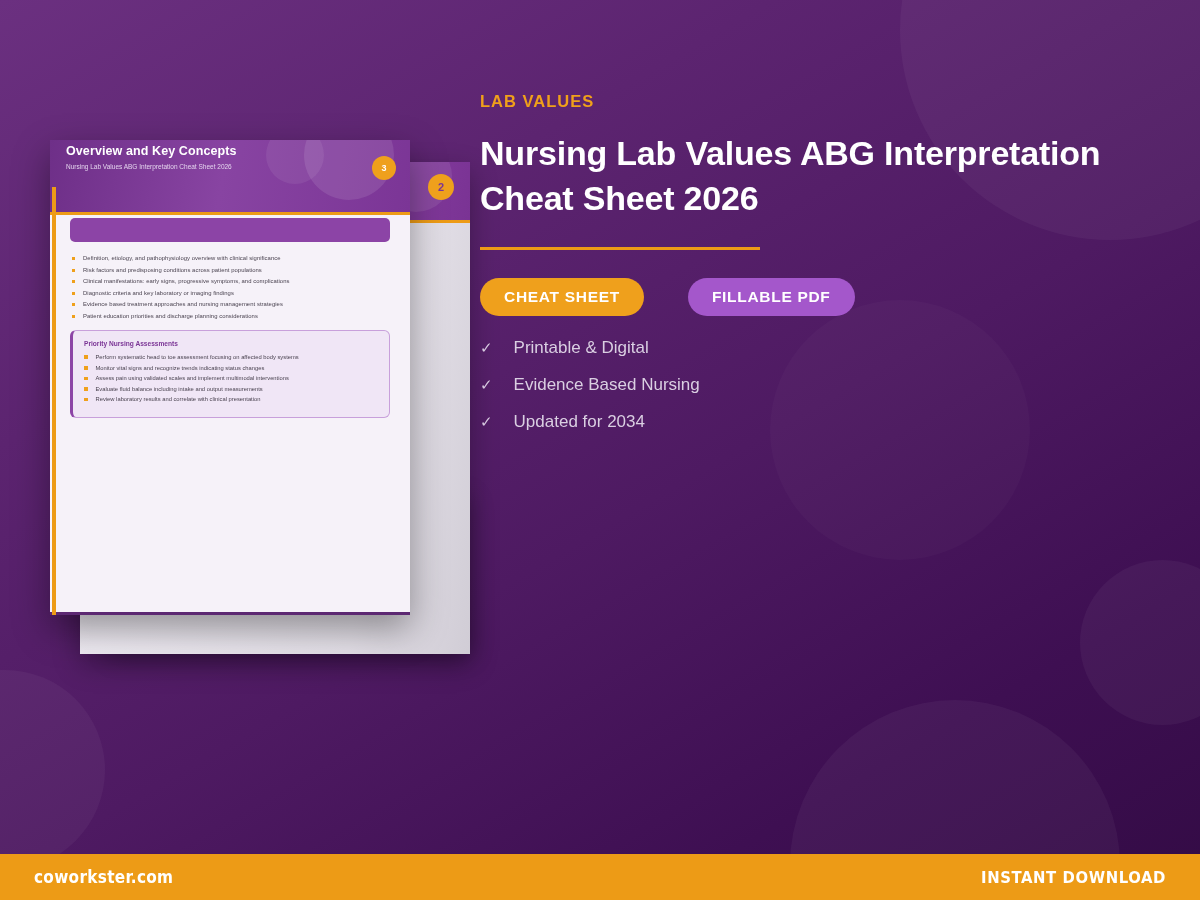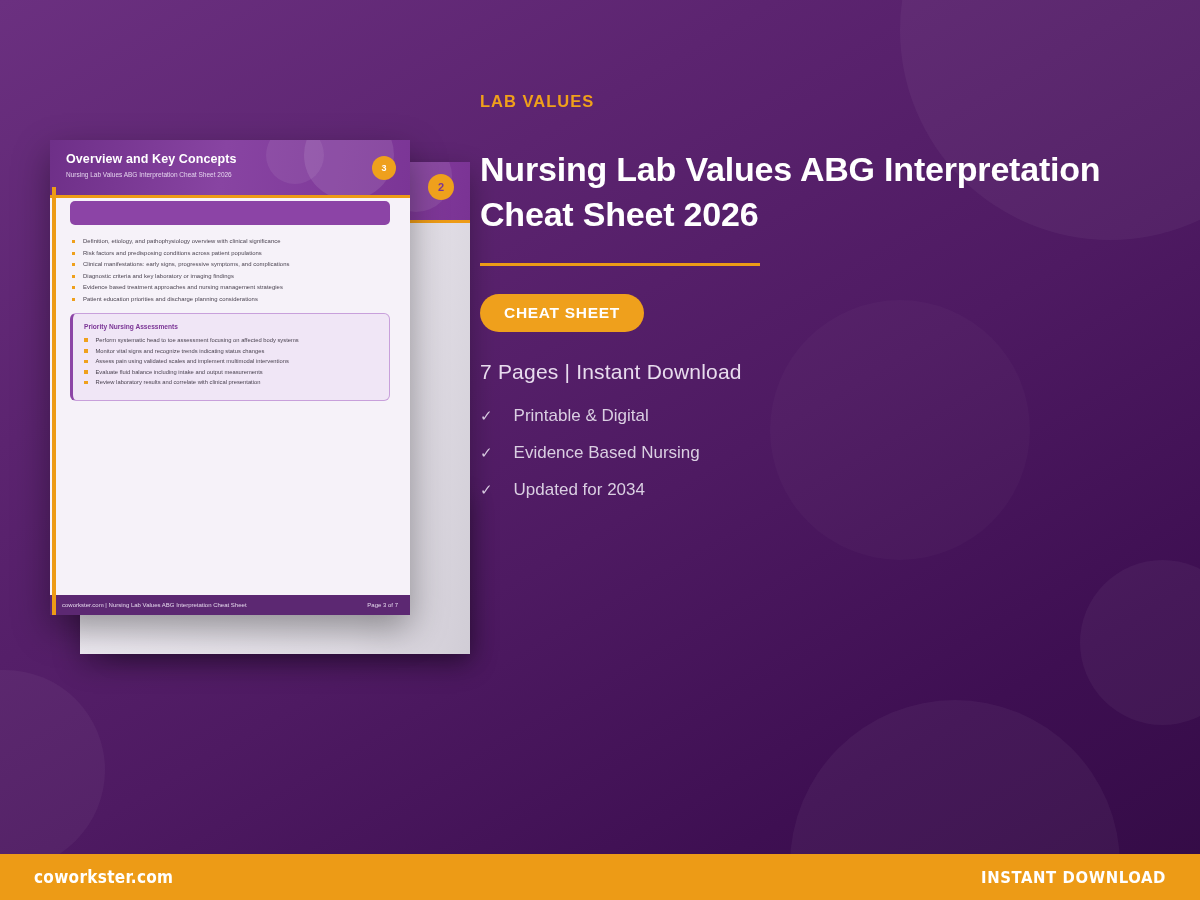--- a/index.html
+++ b/index.html
@@ -49,21 +49,21 @@
   #right-col {
     position: absolute;
     left: 480px; top: 92px; width: 640px;
     z-index: 20;
   }
   #eyebrow {
     color: #F0A01A;
     font-size: 16.5px;
     font-weight: bold;
     letter-spacing: 1.0px;
-    margin-bottom: 36px;
+    margin-bottom: 20px;
   }
   #headline {
     color: #FFFFFF;
     font-size: 34px;
     font-weight: bold;
     line-height: 1.32;
     letter-spacing: -0.2px;
     max-width: 625px;
   }
   #divider {
@@ -177,23 +177,23 @@
     background: #F6F2F9;
     box-shadow: 0 14px 34px rgba(0,0,0,0.38);
     overflow: hidden;
   }
   #front-leftstripe {
     position: absolute; left: 2px; top: 47px; bottom: 0;
     width: 4px; background: #ED9B16; z-index: 4;
   }
   #front-header {
     position: relative;
-    height: 55px;
+    height: 72px;
     background: linear-gradient(100deg, #6E2F88 0%, #8844A2 48%, #7B3596 100%);
-    padding: 12px 16px 0 16px;
+    padding: 4px 16px 0 16px;
     overflow: hidden;
   }
   #front-header .blob { position: absolute; border-radius: 50%; background: rgba(255,255,255,0.10); }
   #front-header .blob.hb1 { width: 90px; height: 90px; right: 16px; top: -30px; }
   #front-header .blob.hb2 { width: 58px; height: 58px; right: 86px; top: -14px; background: rgba(255,255,255,0.07); }
   #front-title { color: #FFFFFF; font-size: 12.5px; font-weight: bold; letter-spacing: 0.1px; position: relative; z-index: 2; }
   #front-subtitle { color: #E4D3EE; font-size: 6.5px; margin-top: 5px; position: relative; z-index: 2; }
   #front-badge {
     position: absolute; right: 14px; top: 16px;
     width: 24px; height: 24px; border-radius: 50%;
@@ -351,23 +351,23 @@
   </div>
 </div>
 
 <div id="right-col">
   <div id="eyebrow">LAB VALUES</div>
   <h1 id="headline">Nursing Lab Values ABG Interpretation Cheat Sheet 2026</h1>
   <div id="divider"></div>
 
   <div id="badges">
     <span class="badge" id="badge-cheat-sheet">CHEAT SHEET</span>
+    <span class="badge" id="badge-fillable-pdf">FILLABLE PDF</span>
   </div>
 
-  <div id="pages-line">7 Pages | Instant Download</div>
 
   <ul id="features">
     <li>
       <span class="check">✓</span>
       <span>Printable &amp; Digital</span>
     </li>
     <li>
       <span class="check">✓</span>
       <span>Evidence Based Nursing</span>
     </li>

